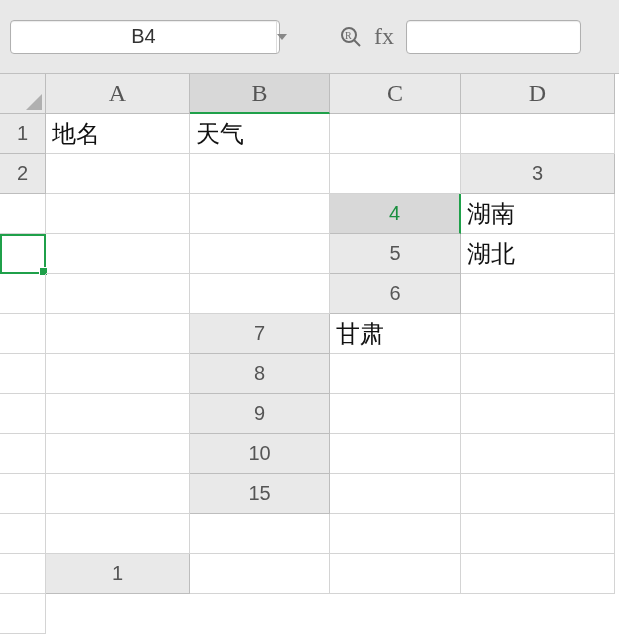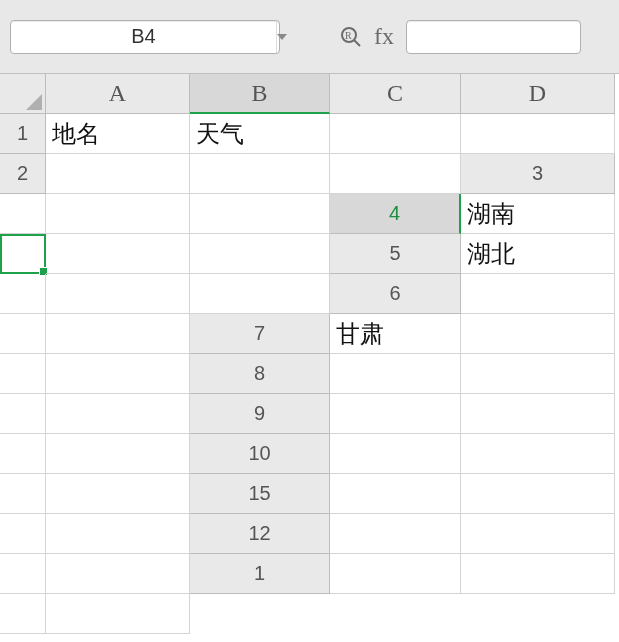--- a/index.html
+++ b/index.html
@@ -212,21 +212,20 @@
     <div class="rowhdr">10</div>
     <div class="cell"></div>
     <div class="cell"></div>
     <div class="cell"></div>
     <div class="cell"></div>
     <div class="rowhdr">15</div>
     <div class="cell"></div>
     <div class="cell"></div>
     <div class="cell"></div>
     <div class="cell"></div>
-    <div class="rowhdr">12</div>
     <div class="cell"></div>
     <div class="cell"></div>
     <div class="cell"></div>
     <div class="cell"></div>
     <div class="rowhdr">1</div>
     <div class="cell"></div>
     <div class="cell"></div>
     <div class="cell"></div>
     <div class="cell"></div>
   </div>

